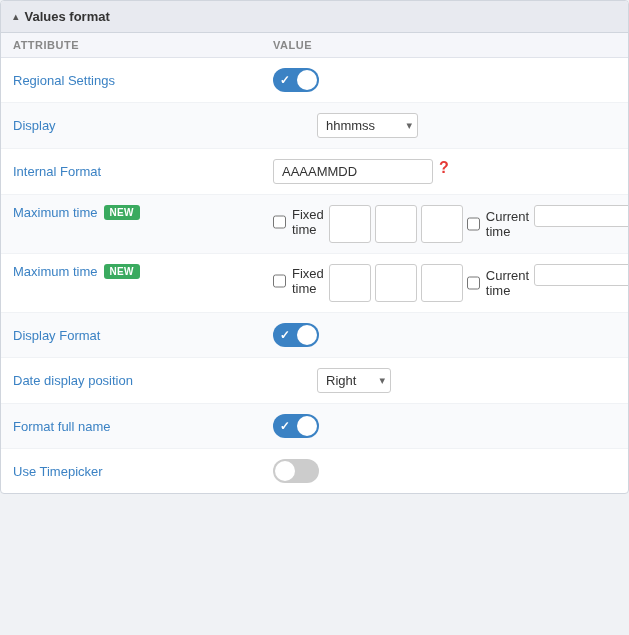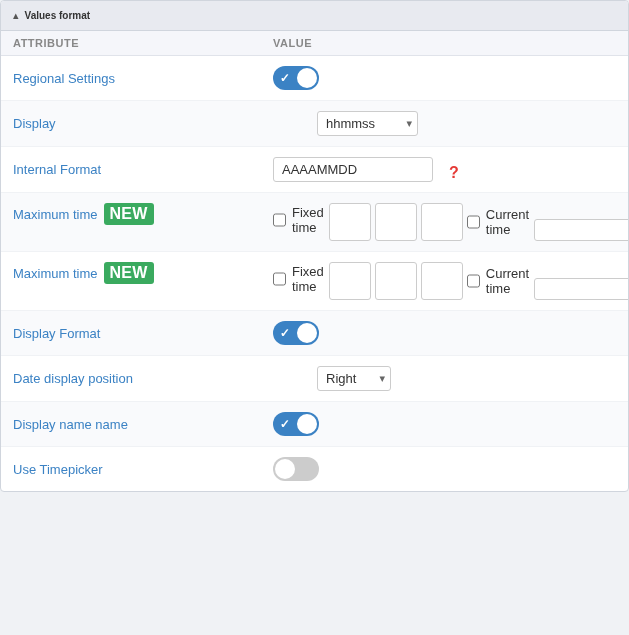--- a/index.html
+++ b/index.html
@@ -24,21 +24,21 @@
       align-items: center;
       gap: 6px;
       border-bottom: 1px solid #d0d5dd;
     }
     .panel-header-arrow {
       color: #555;
       font-size: 11px;
     }
     .panel-header-title {
       font-weight: bold;
-      font-size: 10px;
+      font-size: 13px;
       color: #333;
     }
     .col-headers {
       display: grid;
       grid-template-columns: 260px 1fr;
       background: #f5f6fa;
       border-bottom: 1px solid #e0e3ea;
       padding: 6px 12px;
     }
     .col-header {
@@ -60,21 +60,21 @@
     .row-label {
       color: #3b82c4;
       font-size: 13px;
       display: flex;
       align-items: center;
       gap: 6px;
     }
     .badge-new {
       background: #3aaa5f;
       color: #fff;
-      font-size: 16px;
+      font-size: 10px;
       font-weight: bold;
       padding: 2px 6px;
       border-radius: 3px;
       letter-spacing: 0.3px;
     }
     .row-value {
       display: flex;
       align-items: center;
       gap: 6px;
     }
@@ -208,22 +208,22 @@
 
     .question-icon {
       color: #e53935;
       font-size: 16px;
       font-weight: bold;
       cursor: pointer;
     }
 
     .input-with-icon {
       display: flex;
-      align-items: flex-end;
-      gap: 16px;
+      align-items: flex-start;
+      gap: 6px;
     }
 
     .row-alt {
       background: #f9fafc;
     }
   </style>
 </head>
 <body>
 
 <div class="panel">
@@ -339,21 +339,21 @@
           <option selected="">Right</option>
           <option>Left</option>
           <option>Center</option>
         </select>
         <span class="select-arrow">▾</span>
       </div>
     </div>
   </div>
 
   <div class="row row-alt">
-    <div class="row-label">Display name name</div>
+    <div class="row-label">Format full name</div>
     <div class="row-value">
       <div class="toggle on">
         <span class="toggle-check">✓</span>
         <div class="toggle-thumb"></div>
       </div>
     </div>
   </div>
 
   <div class="row">
     <div class="row-label">Use Timepicker</div>

